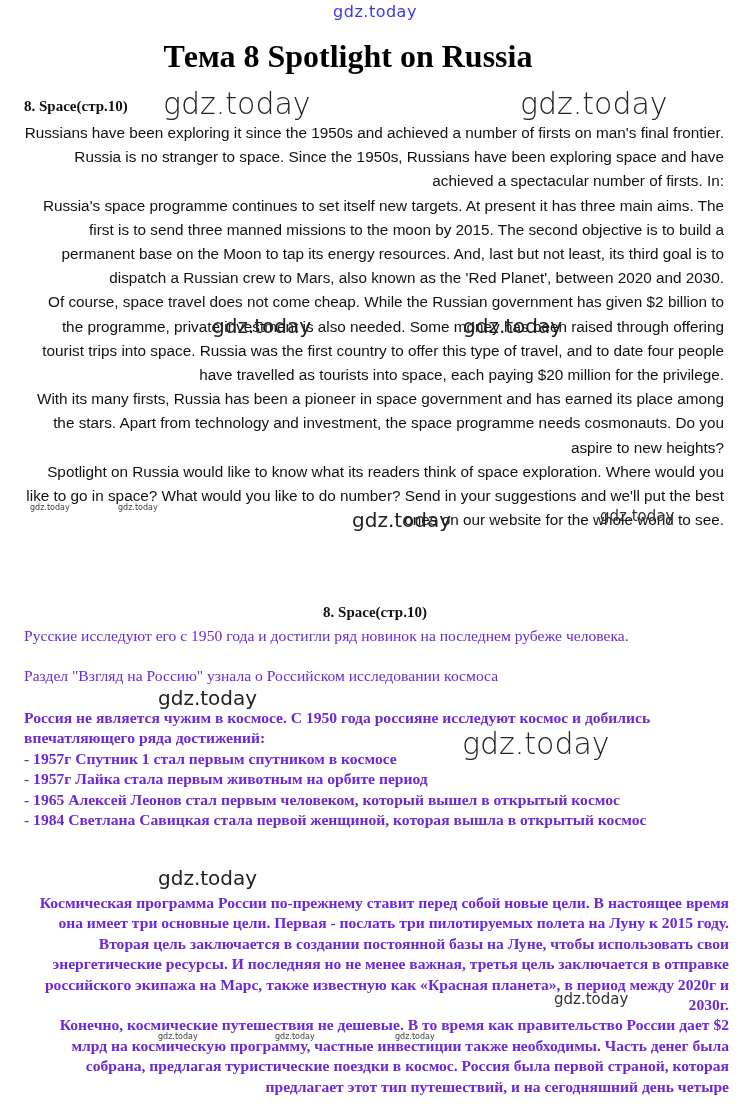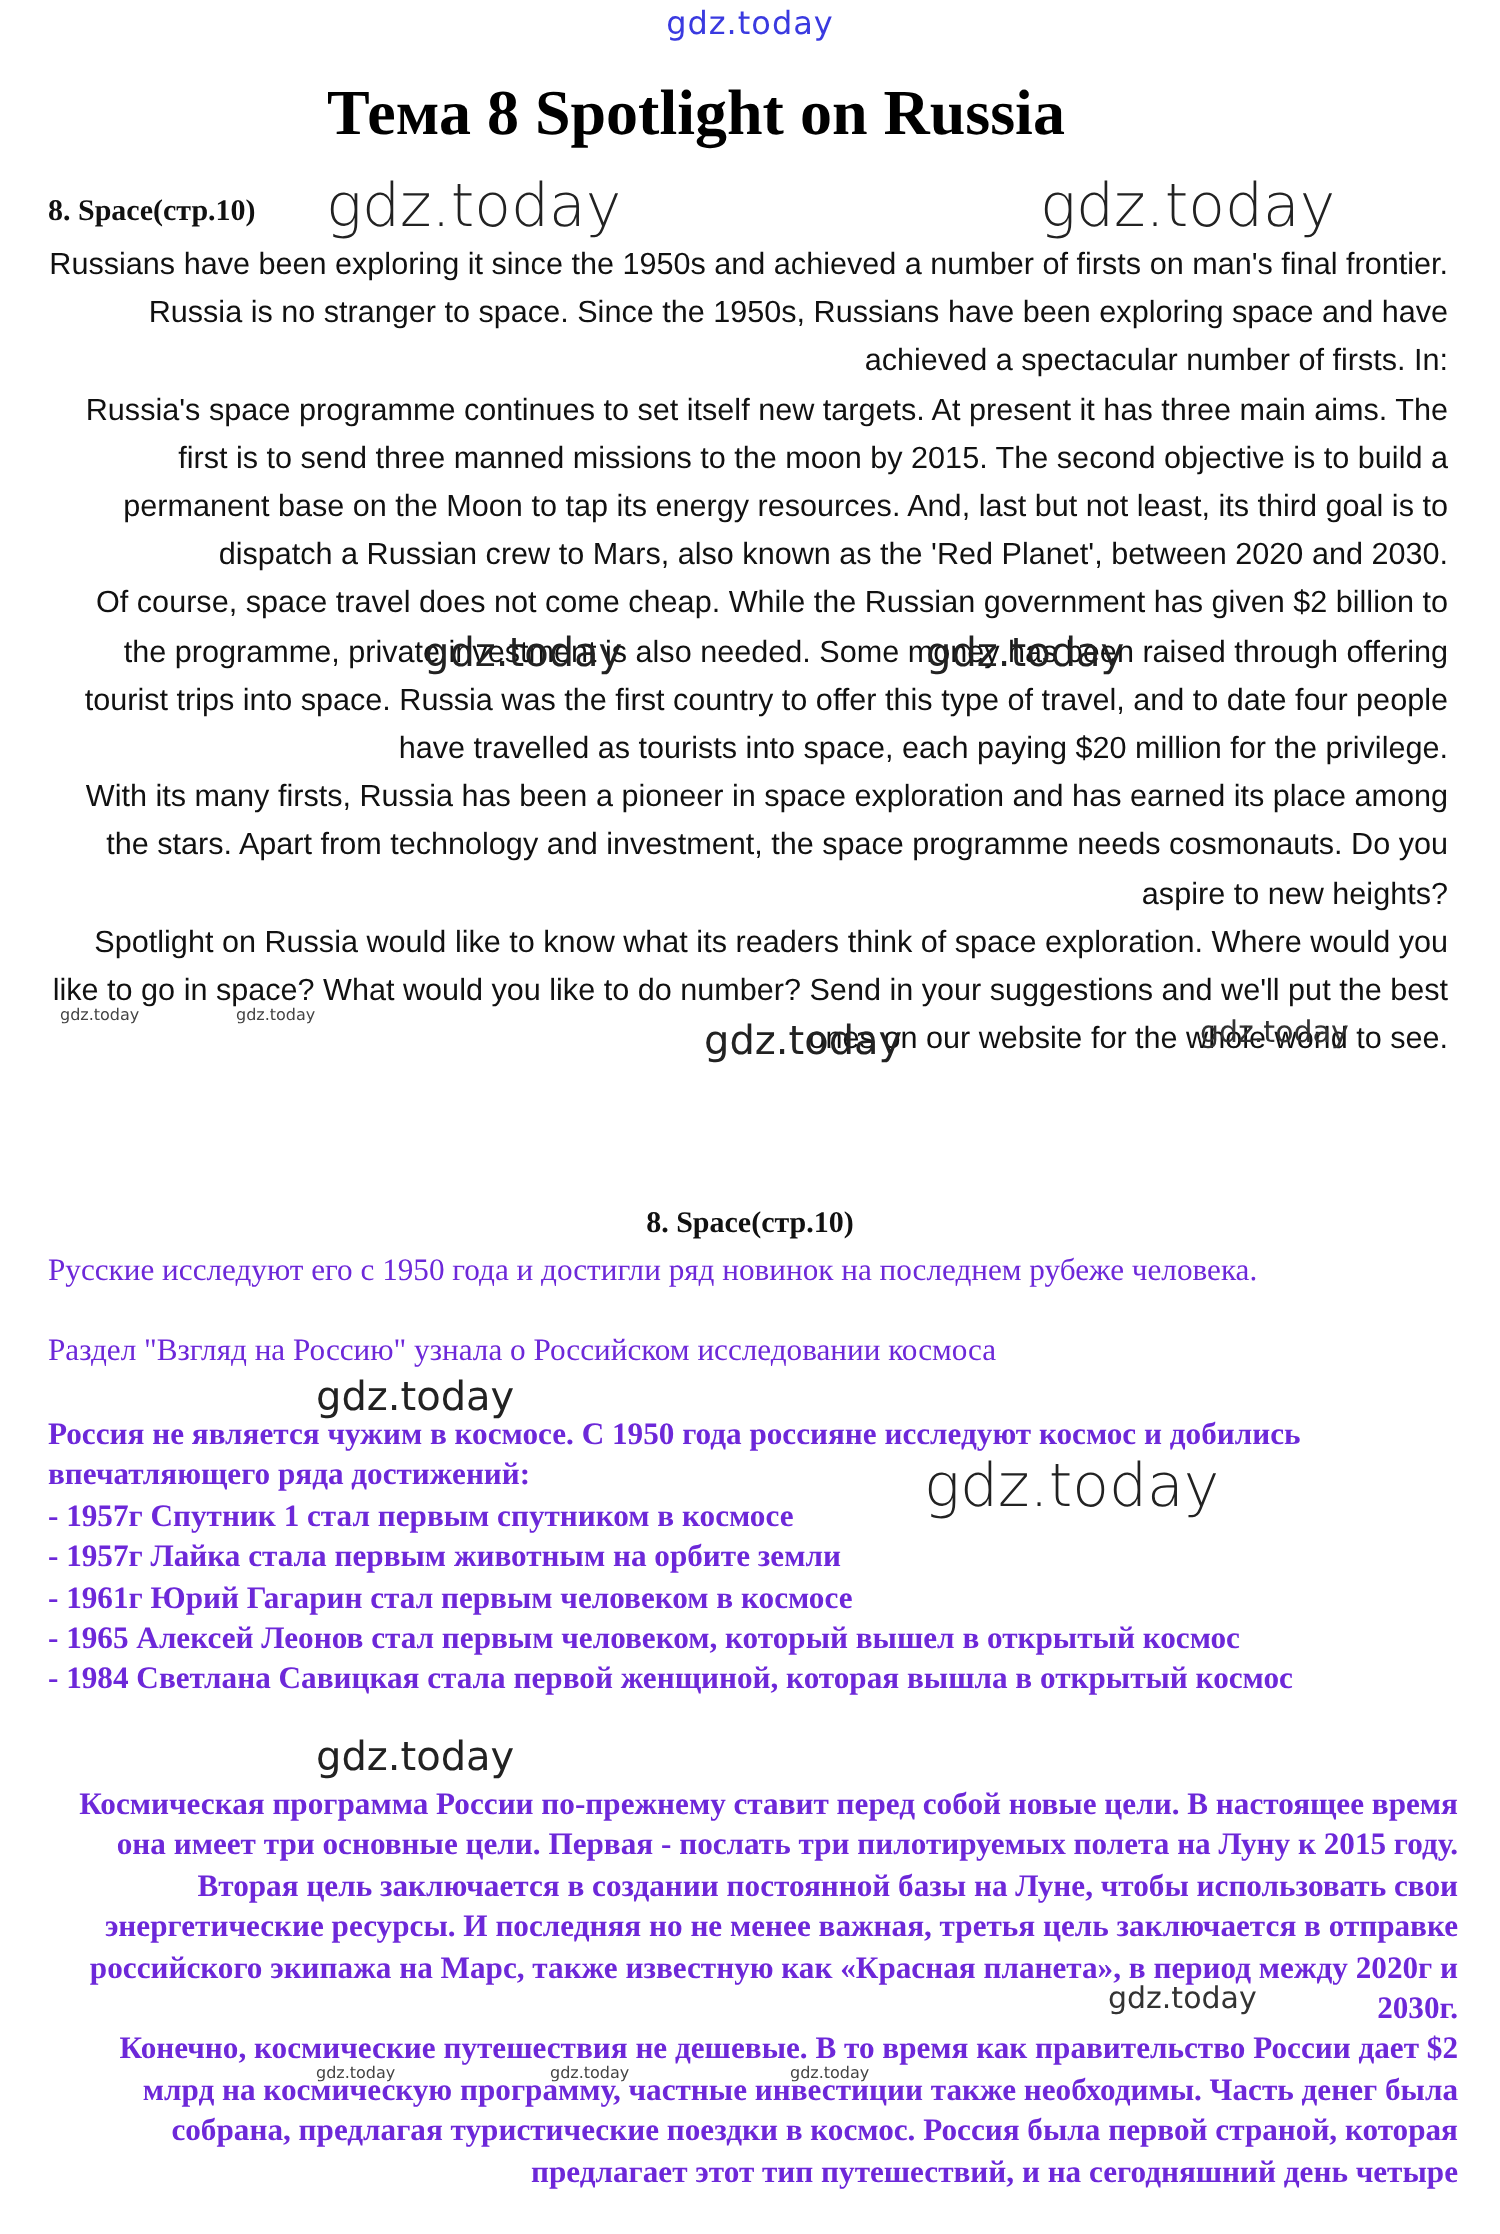--- a/index.html
+++ b/index.html
@@ -33,42 +33,41 @@
 
 <div class="sec-head">8. Space(стр.10)</div>
 <div class="wm-big" style="top:86px;left:163px;">gdz.today</div>
 <div class="wm-big" style="top:86px;left:520px;">gdz.today</div>
 
 <div class="en" style="top:121px;">
   <p>Russians have been exploring it since the 1950s and achieved a number of firsts on man's final frontier.</p>
   <p>Russia is no stranger to space. Since the 1950s, Russians have been exploring space and have achieved a spectacular number of firsts. In:</p>
   <p>Russia's space programme continues to set itself new targets. At present it has three main aims. The first is to send three manned missions to the moon by 2015. The second objective is to build a permanent base on the Moon to tap its energy resources. And, last but not least, its third goal is to dispatch a Russian crew to Mars, also known as the 'Red Planet', between 2020 and 2030.</p>
   <p>Of course, space travel does not come cheap. While the Russian government has given $2 billion to the programme, private investment is also needed. Some money has been raised through offering tourist trips into space. Russia was the first country to offer this type of travel, and to date four people have travelled as tourists into space, each paying $20 million for the privilege.</p>
-  <p>With its many firsts, Russia has been a pioneer in space exploration and has earned its place among the stars. Apart from technology and investment, the space programme needs cosmonauts. Do you aspire to new heights?</p>
+  <p>With its many firsts, Russia has been a pioneer in space government and has earned its place among the stars. Apart from technology and investment, the space programme needs cosmonauts. Do you aspire to new heights?</p>
   <p>Spotlight on Russia would like to know what its readers think of space exploration. Where would you like to go in space? What would you like to do number? Send in your suggestions and we'll put the best ones on our website for the whole world to see.</p>
 </div>
 
 <div class="wm-med" style="top:314px;left:212px;">gdz.today</div>
 <div class="wm-med" style="top:314px;left:463px;">gdz.today</div>
 <div class="wm-med" style="top:508px;left:352px;">gdz.today</div>
 <div class="wm-small" style="top:507px;left:600px;">gdz.today</div>
 <div class="wm-tiny" style="top:503px;left:30px;">gdz.today</div>
 <div class="wm-tiny" style="top:503px;left:118px;">gdz.today</div>
 
 <div class="ru-head">8. Space(стр.10)</div>
 
 <div class="ru" style="top:626px;">Русские исследуют его с 1950 года и достигли ряд новинок на последнем рубеже человека.</div>
 <div class="ru" style="top:666px;">Раздел "Взгляд на Россию" узнала о Российском исследовании космоса</div>
 <div class="wm-med" style="top:686px;left:158px;">gdz.today</div>
 
 <div class="ru" style="top:708px;">
   <p>Россия не является чужим в космосе. С 1950 года россияне исследуют космос и добились впечатляющего ряда достижений:</p>
   <p>- 1957г Спутник 1 стал первым спутником в космосе</p>
-  <p>- 1957г Лайка стала первым животным на орбите земли</p>
-  <p>- 1961г Юрий Гагарин стал первым человеком в космосе</p>
+  <p>- 1957г Лайка стала первым животным на орбите период</p>
   <p>- 1965 Алексей Леонов стал первым человеком, который вышел в открытый космос</p>
   <p>- 1984 Светлана Савицкая стала первой женщиной, которая вышла в открытый космос</p>
 </div>
 <div class="wm-big" style="top:726px;left:462px;">gdz.today</div>
 <div class="wm-med" style="top:866px;left:158px;">gdz.today</div>
 
 <div class="ru" style="top:893px;text-align:right;">
   <p>Космическая программа России по-прежнему ставит перед собой новые цели. В настоящее время она имеет три основные цели. Первая - послать три пилотируемых полета на Луну к 2015 году. Вторая цель заключается в создании постоянной базы на Луне, чтобы использовать свои энергетические ресурсы. И последняя но не менее важная, третья цель заключается в отправке российского экипажа на Марс, также известную как «Красная планета», в период между 2020г и 2030г.</p>
   <p>Конечно, космические путешествия не дешевые. В то время как правительство России дает $2 млрд на космическую программу, частные инвестиции также необходимы. Часть денег была собрана, предлагая туристические поездки в космос. Россия была первой страной, которая предлагает этот тип путешествий, и на сегодняшний день четыре</p>
 </div>

